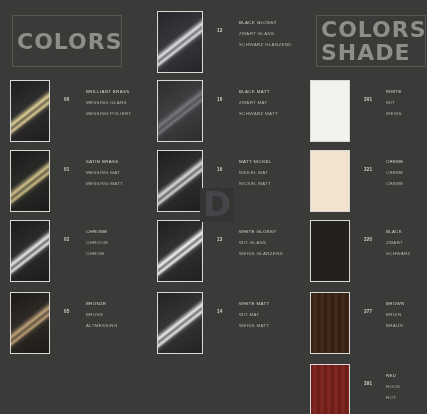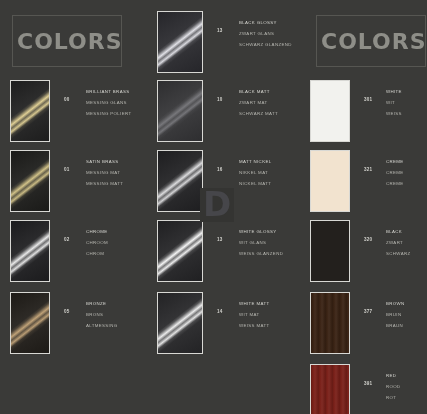--- a/index.html
+++ b/index.html
@@ -281,20 +281,21 @@
           <div class="name-line">WIT MAT</div>
           <div class="name-line">WEISS MATT</div>
         </div>
       </div>
     </div>
   </div>
 
   <div class="column" id="col-shade">
     <div class="heading">
       <div class="heading-line">COLORS</div>
+      <div class="heading-line">SHADE</div>
     </div>
 
     <div class="row" style="top:71px;left:16px">
       <div class="chip">
         <div class="chip-inner" style="background: rgb(242, 242, 238);"></div>
       </div>
       <div class="labels">
         <div class="code">301</div>
         <div class="names">
           <div class="name-line primary">WHITE</div>

